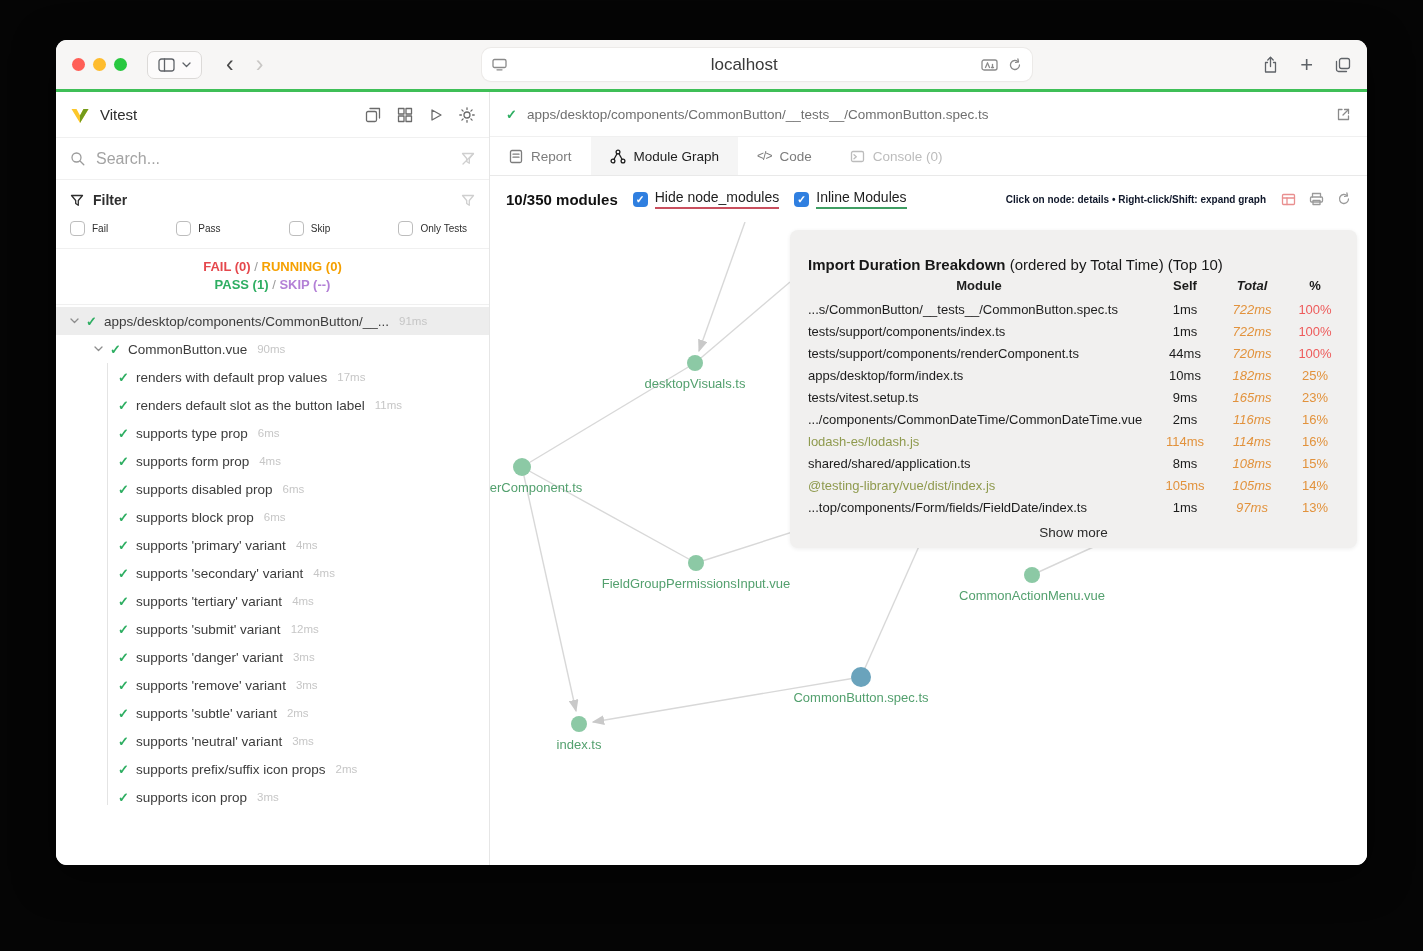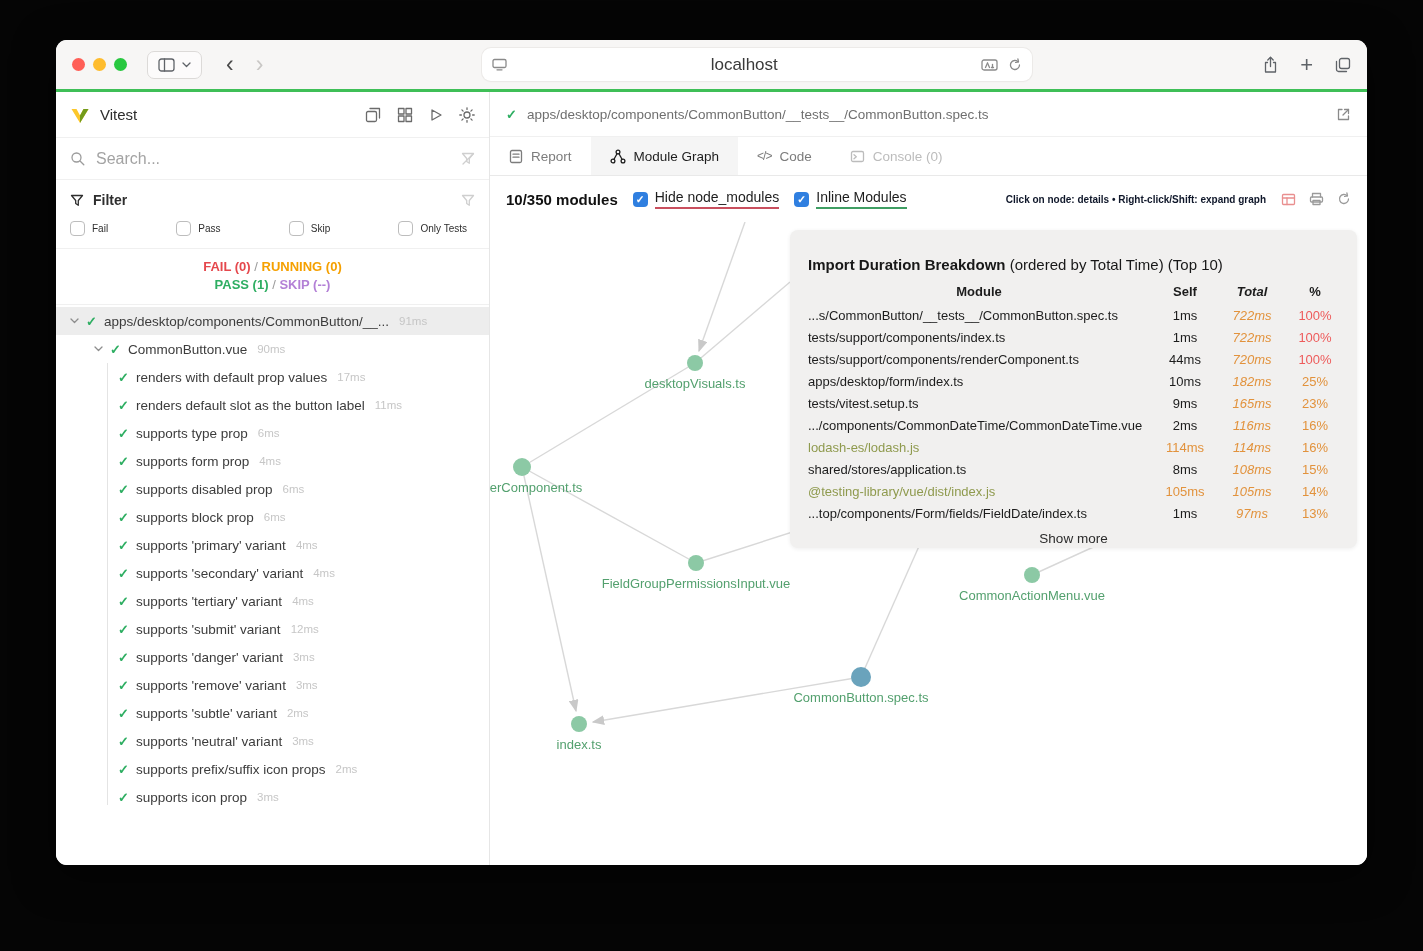--- a/index.html
+++ b/index.html
@@ -73,21 +73,21 @@
   .gray-ic{color:#9a9a9a;}
   .graph-pane{flex:1;position:relative;min-height:0;overflow:hidden;background:#fff;}
   .gsvg{position:absolute;left:0;top:0;}
   .gsvg text{font-size:13px;fill:#53a06e;font-family:"Liberation Sans",sans-serif;}
   
   .breakdown{position:absolute;left:300px;top:8px;width:567px;height:318px;background:#f1f0ef;border-radius:8px;padding:26px 18px;box-sizing:border-box;box-shadow:0 1px 4px rgba(0,0,0,.07);}
   .bd-title{font-size:15px;color:#181818;}
   .bd-t{font-weight:700;}
   .bd-sub{font-weight:400;}
   .bd-row{display:grid;grid-template-columns:1fr 56px 64px 48px;column-gap:7px;height:22px;align-items:center;font-size:13px;}
-  .bd-head{font-weight:700;height:25px;margin-top:6px;color:#1c1c1c;}
+  .bd-head{font-weight:700;height:25px;margin-top:0;color:#1c1c1c;}
   .bd-head .m{text-align:center;}
   .m{color:#1c1c1c;overflow:hidden;white-space:nowrap;text-align:left;}
   .m.ext{color:#8f9a4e;}
   .s,.t,.p{text-align:center;}
   .s{color:#1c1c1c;}
   .s.hot{color:#e2923c;}
   .t{color:#e2923c;font-style:italic;}
   .p{color:#e2923c;}
   .p.red{color:#ee5b5b;}
   .show-more{text-align:center;margin-top:7px;font-size:13.5px;color:#2b2b2b;cursor:pointer;}
@@ -507,21 +507,21 @@
                 <span class="t">116ms</span>
                 <span class="p">16%</span>
               </div>
             <div class="bd-row">
                 <span class="m ext">lodash-es/lodash.js</span>
                 <span class="s hot">114ms</span>
                 <span class="t">114ms</span>
                 <span class="p">16%</span>
               </div>
             <div class="bd-row">
-                <span class="m">shared/stores/application.ts</span>
+                <span class="m">shared/shared/application.ts</span>
                 <span class="s">8ms</span>
                 <span class="t">108ms</span>
                 <span class="p">15%</span>
               </div>
             <div class="bd-row">
                 <span class="m ext">@testing-library/vue/dist/index.js</span>
                 <span class="s hot">105ms</span>
                 <span class="t">105ms</span>
                 <span class="p">14%</span>
               </div>

